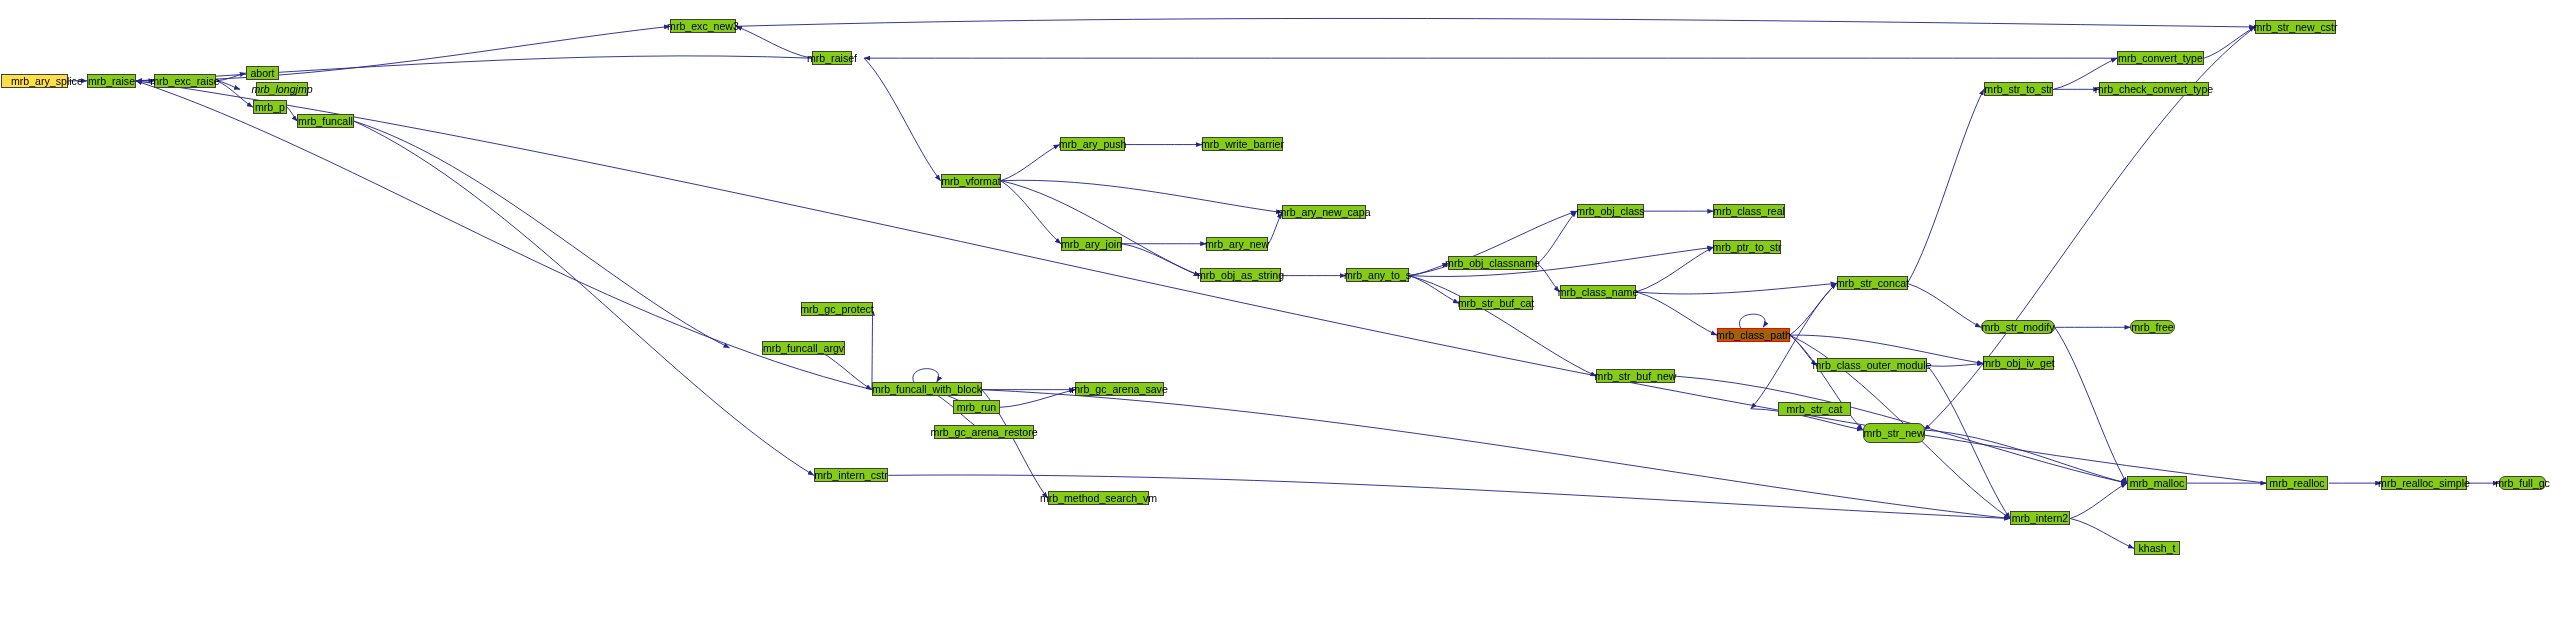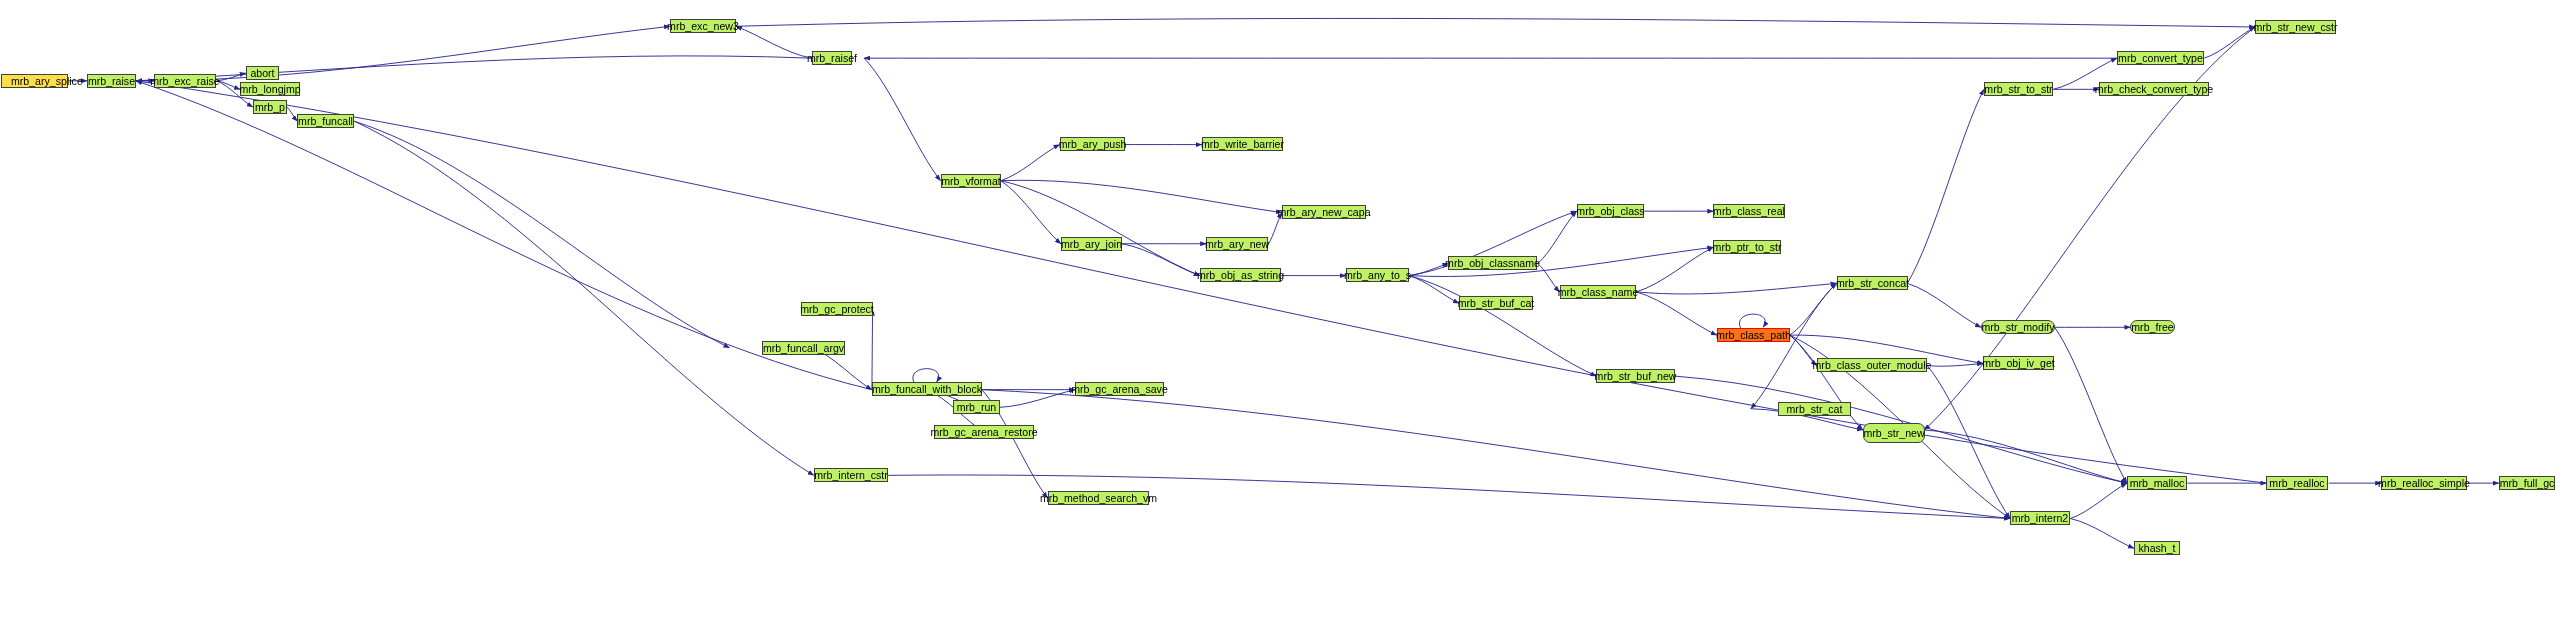--- a/index.html
+++ b/index.html
@@ -1,24 +1,24 @@
 <!DOCTYPE html>
 <html style="font-size:11.3px"><head>
 <meta charset="utf-8">
 <style>
   html,body{margin:0;padding:0;background:#ffffff;}
   #graph{position:relative;width:2576px;height:627px;background:#ffffff;
          font-family:"Liberation Sans","DejaVu Sans",sans-serif;overflow:hidden;}
   #edges{position:absolute;left:0;top:0;width:2576px;height:627px;pointer-events:none;}
   .node{position:absolute;box-sizing:border-box;border:0.7px solid #404040;
-        background:#bef264;color:#000000;display:flex;align-items:center;
+        background:#84cc16;color:#000000;display:flex;align-items:center;
         justify-content:center;font-size:10.6px;line-height:1;white-space:nowrap;
         letter-spacing:0px;}
   .node.root{background:#fde047;border-color:#404040;padding-left:24px;}
-  .node.highlight{border:0.7px solid #ff0000;background:#f97316;}
+  .node.highlight{border:0.7px solid #ff0000;background:#a16207;}
 </style>
 </head>
 <body>
 
 <div id="graph">
   <svg id="edges" viewBox="0 0 3637 885" xmlns="http://www.w3.org/2000/svg">
     <defs>
       <marker id="ah" markerWidth="9" markerHeight="7" refX="8.5" refY="3.5" orient="auto" markerUnits="userSpaceOnUse">
         <polygon points="0,0 9,3.5 0,7" fill="#252590"></polygon>
       </marker>
@@ -95,21 +95,21 @@
         <path d="M 2989 82 C 2369.85 82, 1750.7 82, 1220 82" marker-end="url(#ah)"></path>
         <path d="M 2693 400 C 2730.8 336.036, 2768.6 188.0944, 2801 126" marker-end="url(#ah)"></path>
         <path d="M 3184 38 C 3020.55 160.636, 2857.1 473.9744, 2717 607" marker-end="url(#ah)"></path>
       </g>
   </svg>
   <div id="nodes">
       <div class="node root" style="left: 1.4px; top: 74px; width: 67px; height: 14px;">mrb_ary_splice</div>
       <div class="node" style="left: 87px; top: 74px; width: 49px; height: 14px;">mrb_raise</div>
       <div class="node" style="left: 154px; top: 74px; width: 62px; height: 14px;">mrb_exc_raise</div>
       <div class="node" style="left: 246px; top: 66px; width: 33px; height: 14px;">abort</div>
-      <div class="node" style="left: 240px; top: 82px; width: 60px; height: 14px;">mrb_longjmp</div>
+      <div class="node" style="left: 256px; top: 82px; width: 52px; height: 14px; font-style: italic;">mrb_longjmp</div>
       <div class="node" style="left: 253px; top: 100px; width: 34px; height: 14px;">mrb_p</div>
       <div class="node" style="left: 297px; top: 114px; width: 57px; height: 14px;">mrb_funcall</div>
       <div class="node" style="left: 670px; top: 19px; width: 66px; height: 14px;">mrb_exc_new3</div>
       <div class="node" style="left: 812px; top: 51px; width: 40px; height: 14px;">mrb_raisef</div>
       <div class="node" style="left: 941px; top: 174px; width: 60px; height: 14px;">mrb_vformat</div>
       <div class="node" style="left: 1060px; top: 137px; width: 65px; height: 14px;">mrb_ary_push</div>
       <div class="node" style="left: 1202px; top: 137px; width: 81px; height: 14px;">mrb_write_barrier</div>
       <div class="node" style="left: 1061px; top: 237px; width: 61px; height: 14px;">mrb_ary_join</div>
       <div class="node" style="left: 1206px; top: 237px; width: 62px; height: 14px;">mrb_ary_new</div>
       <div class="node" style="left: 1282px; top: 205px; width: 84px; height: 14px;">mrb_ary_new_capa</div>
@@ -136,20 +136,20 @@
       <div class="node" style="left: 953px; top: 400px; width: 47px; height: 14px;">mrb_run</div>
       <div class="node" style="left: 1075px; top: 382px; width: 89px; height: 14px;">mrb_gc_arena_save</div>
       <div class="node" style="left: 934px; top: 425px; width: 100px; height: 14px;">mrb_gc_arena_restore</div>
       <div class="node" style="left: 814px; top: 468px; width: 74px; height: 14px; text-align: center;">mrb_intern_cstr</div>
       <div class="node" style="left: 1048px; top: 491px; width: 101px; height: 14px;">mrb_method_search_vm</div>
       <div class="node" style="left: 2010px; top: 511px; width: 60px; height: 14px;">mrb_intern2</div>
       <div class="node" style="left: 2134px; top: 541px; width: 46px; height: 14px;">khash_t</div>
       <div class="node" style="left: 2127px; top: 476px; width: 60px; height: 14px;">mrb_malloc</div>
       <div class="node" style="left: 2266px; top: 476px; width: 62px; height: 14px;">mrb_realloc</div>
       <div class="node" style="left: 2381px; top: 476px; width: 86px; height: 14px;">mrb_realloc_simple</div>
-      <div class="node" style="left: 2499px; top: 476px; width: 56px; height: 14px;">mrb_full_gc</div>
+      <div class="node" style="left: 2499px; top: 476px; width: 47px; height: 14px; border-radius: 6px;">mrb_full_gc</div>
       <div class="node" style="left: 1984px; top: 82px; width: 69px; height: 14px;">mrb_str_to_str</div>
       <div class="node" style="left: 2099px; top: 82px; width: 110px; height: 14px;">mrb_check_convert_type</div>
       <div class="node" style="left: 2117px; top: 51px; width: 87px; height: 14px;">mrb_convert_type</div>
       <div class="node" style="left: 2255px; top: 20px; width: 81px; height: 14px;">mrb_str_new_cstr</div>
     </div>
 </div>
 
 
 </body></html>

